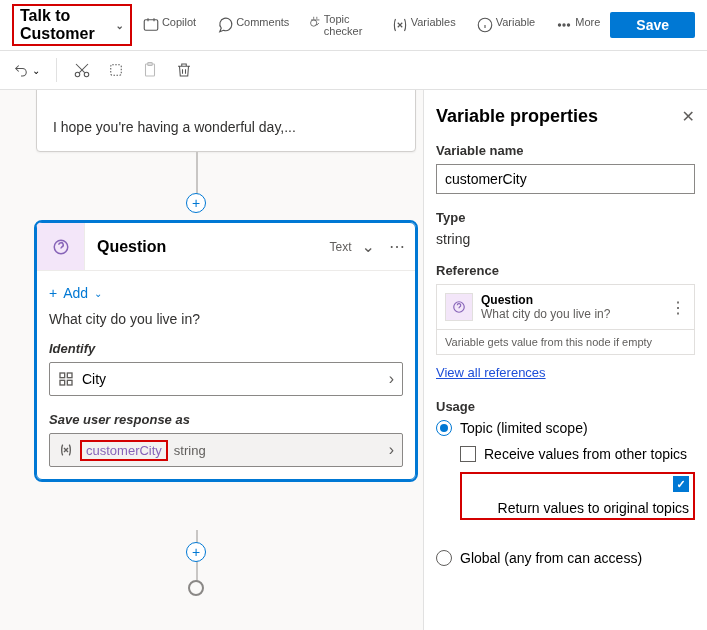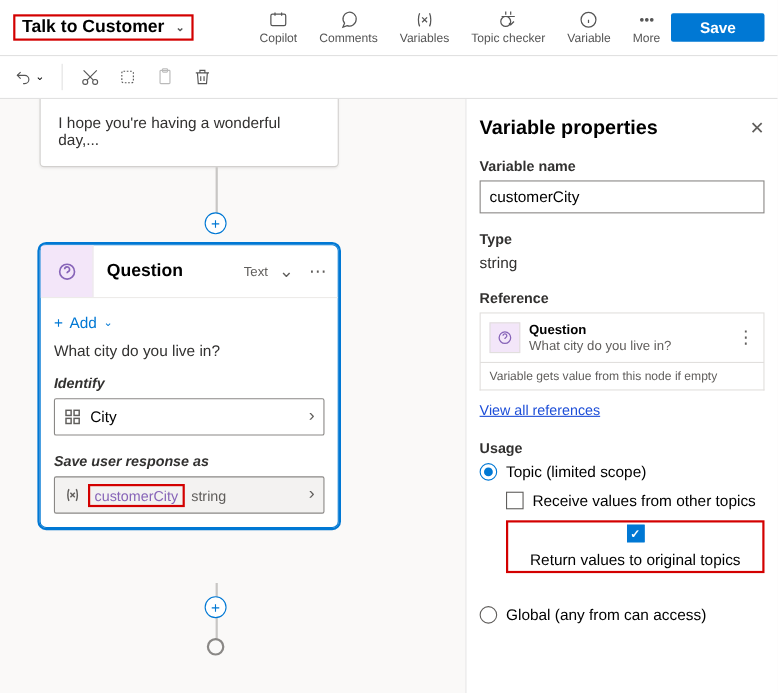--- a/index.html
+++ b/index.html
@@ -3,37 +3,37 @@
 <meta charset="utf-8">
 <style>
   * { box-sizing: border-box; margin: 0; padding: 0; font-family: "Segoe UI", sans-serif; }
   body { width: 707px; height: 630px; background: #fff; overflow: hidden; position: relative; }
 
   
   .topbar { height: 50px; display: flex; align-items: center; border-bottom: none; padding: 0 12px; }
   .topic-name { font-weight: 600; padding: 1px 6px; border: 2px solid #d30000; display: flex; align-items: center; gap: 4px; }
   .chev-down { font-size: 10px; margin-left: 6px; color: #555; }
   .top-spacer { flex: 1; }
-  .topbtn { display: flex; flex-direction: column; align-items: center; gap: 2px; padding: 0 10px; cursor: pointer; }
+  .topbtn { display: flex; flex-direction: row; gap: 2px; padding: 0 10px; cursor: pointer; }
   .topbtn svg { width: 18px; height: 18px; stroke: #555; fill: none; stroke-width: 1.5; }
   .topbtn span { font-size: 11px; color: #555; }
   .savebtn { background: #0078d4; color: white; border: none; padding: 5px 26px; border-radius: 2px; font-size: 14px; font-weight: 600; cursor: pointer; text-align: right; }
 
   
   .secondbar { height: 40px; border-top: 1px solid #e1e1e1; border-bottom: 1px solid #e1e1e1; display: flex; align-items: center; padding: 0 12px; gap: 16px; }
   .secondbar svg { width: 18px; height: 18px; stroke: #555; fill: none; stroke-width: 1.4; }
   .iconbtn { cursor: pointer; display: flex; align-items: center; }
 
   
   .main { display: flex; height: calc(630px - 90px); }
   .canvas { flex: 1; background: #faf9f8; position: relative; overflow: hidden; }
   .panel { width: 284px; border-left: 1px solid #e1e1e1; padding: 16px 12px; overflow-y: auto; }
 
   
-  .node { background: #fff; border: 1px solid #d2d0ce; border-radius: 4px; position: absolute; left: 36px; width: 272px; box-shadow: 0 1px 2px rgba(0,0,0,0.05); }
+  .node { background: #fff; border: 1px solid #d2d0ce; border-radius: 4px; position: absolute; left: 36px; width: 380px; box-shadow: 0 1px 2px rgba(0,0,0,0.05); }
   .msg-node { top: -8px; height: 70px; padding: 16px; display:flex; align-items:flex-end; }
   .msg-text { font-size: 14px; color: #323130; padding-top: 30px; }
   .conn { width:2px; background:#c8c6c4; position:absolute; left:196px;}
   .conn1 { top:62px; height:50px;}
   .plusbtn { position:absolute; left:186px; width:20px; height:20px; border-radius:50%; background:#fff; border:1px solid #0078d4; color:#0078d4; display:flex; align-items:center; justify-content:center; font-size:14px; cursor:pointer; }
   .plus1 { top:103px; }
   .q-node { top:132px; border:1px solid #0078d4; outline:2px solid #0078d4; border-radius:6px; }
   .q-head { display:flex; align-items:center; border-bottom:1px solid #edebe9; height:48px; }
   .q-head-icon { width:48px; height:100%; background:#f3e6f9; display:flex; align-items:center; justify-content:center; border-right:1px solid #edebe9;}
   .q-title { font-weight:600; padding-left:12px; flex:1;}
@@ -67,21 +67,21 @@
   .refbox .txts { flex:1;}
   .refbox .t1 { font-size:12px; font-weight:600;}
   .refbox .t2 { font-size:12px; color:#605e5c;}
   .refbox .more {color:#605e5c; cursor:pointer;}
   .refnote { font-size:11px; color:#605e5c; border:1px solid #e1dfdd; border-top:none; padding:6px 8px;}
   .link { color:#1d4ed8; text-decoration:underline; font-size:13px; display:inline-block; margin-top:10px; cursor:pointer;}
   .radio-row { display:flex; align-items:center; gap:8px; font-size:14px; margin-top:6px;}
   .radio { width:16px; height:16px; border-radius:50%; border:1px solid #605e5c; position:relative; flex-shrink:0;}
   .radio.sel { border-color:#0078d4;}
   .radio.sel::after { content:''; position:absolute; inset:3px; border-radius:50%; background:#0078d4;}
-  .cb-row { display:flex; align-items:center; gap:8px; font-size:14px; margin-left:24px; margin-top:10px;}
+  .cb-row { display:flex; align-items:flex-end; gap:8px; font-size:14px; margin-left:24px; margin-top:10px;}
   .cb { width:16px; height:16px; border:1px solid #605e5c; flex-shrink:0;}
   .cb.sel { background:#0078d4; border-color:#0078d4; display:flex; align-items:center; justify-content:center;}
   .cb.sel::after { content:'✓'; color:#fff; font-size:11px; font-weight:bold;}
   .hl-row { border:2px solid #d30000; padding:2px 4px;flex-direction:column;}
 </style>
 </head>
 <body>
 
 <div class="topbar">
   <div class="topic-name">
@@ -97,30 +97,30 @@
     <span>Copilot</span>
   </div>
   <div class="topbtn">
     <svg viewBox="0 0 24 24">
         <path d="M21 12a8 8 0 0 1-11 7l-5 2 2-5a8 8 0 1 1 14-4z"></path>
       </svg>
     <span>Comments</span>
   </div>
   <div class="topbtn">
     <svg viewBox="0 0 24 24">
-        <path d="M6 4c-2 4-2 12 0 16M18 4c2 4 2 12 0 16M9 9l6 6M15 9l-6 6"></path>
-      </svg>
-    <span>Variables</span>
-  </div>
-  <div class="topbtn">
-    <svg viewBox="0 0 24 24">
         <path d="M9 2v4M15 2v4M4 8h16M9 20a6 6 0 1 0 0-12 6 6 0 0 0 0 12z"></path>
         <path d="M13 16l2 2 4-4"></path>
       </svg>
     <span>Topic checker</span>
+  </div>
+  <div class="topbtn">
+    <svg viewBox="0 0 24 24">
+        <path d="M6 4c-2 4-2 12 0 16M18 4c2 4 2 12 0 16M9 9l6 6M15 9l-6 6"></path>
+      </svg>
+    <span>Variables</span>
   </div>
   <div class="topbtn">
     <svg viewBox="0 0 24 24">
         <circle cx="12" cy="12" r="9"></circle>
         <path d="M12 8h.01M12 12v4"></path>
       </svg>
     <span>Variable</span>
   </div>
   <div class="topbtn">
     <svg viewBox="0 0 24 24">

